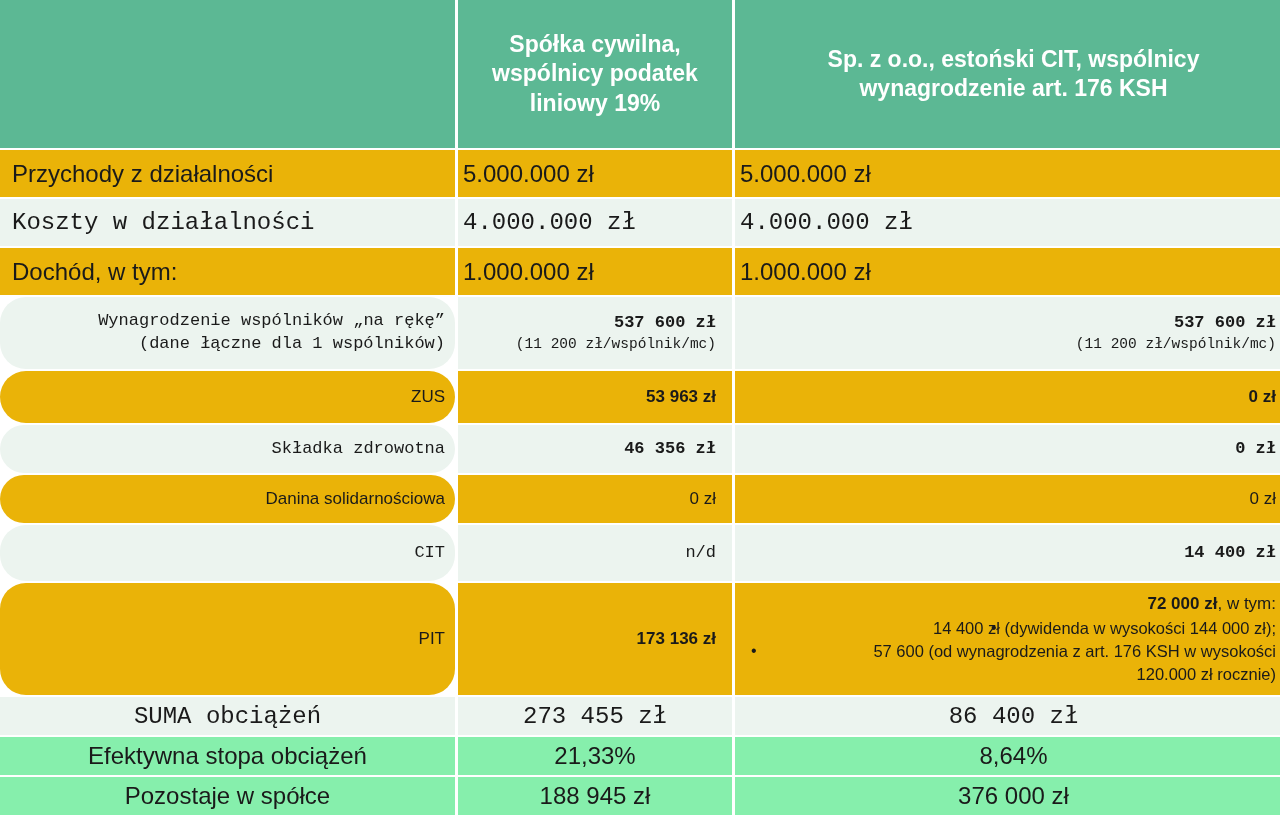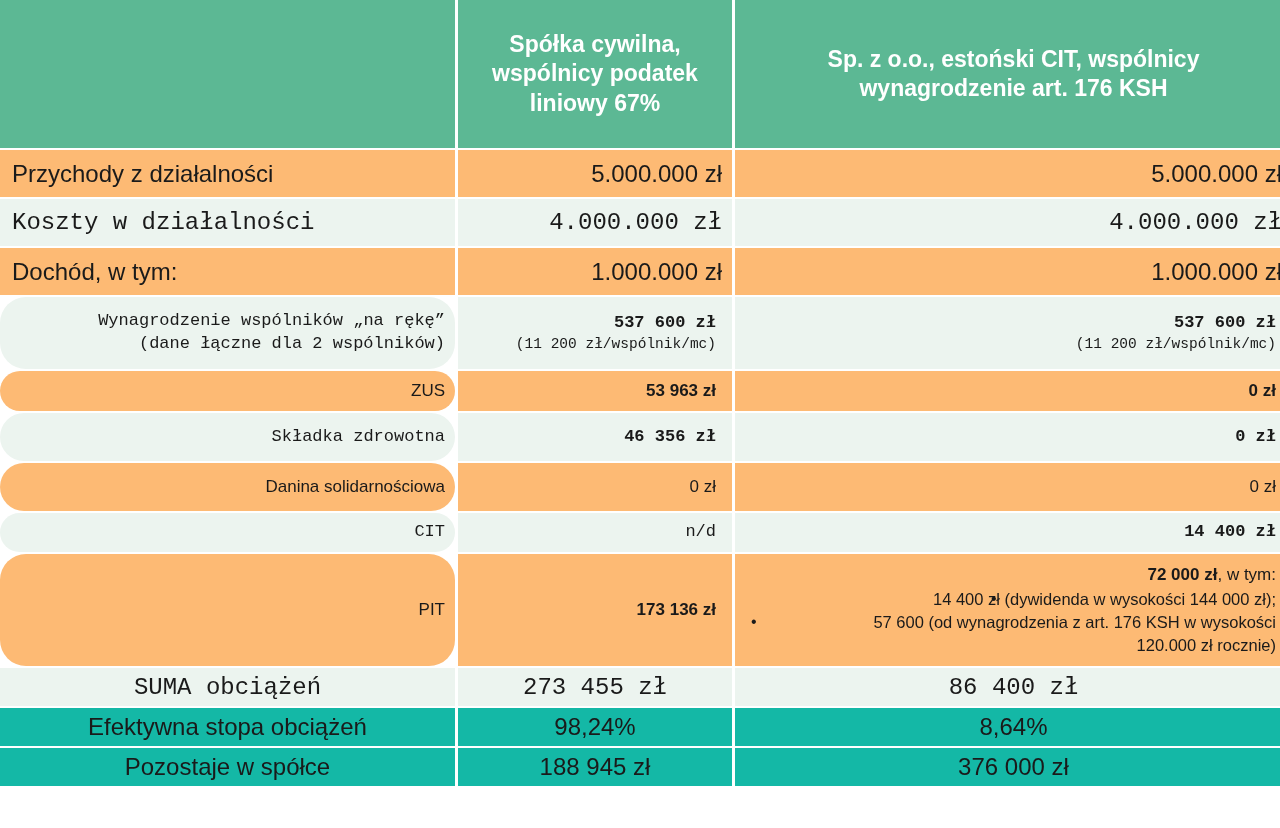--- a/index.html
+++ b/index.html
@@ -52,32 +52,32 @@
   }
 
   
   td {
     vertical-align: middle;
     box-sizing: border-box;
     padding: 4px 10px;
   }
 
   
-  tr.tint-dark td { background: #fdba74; }
+  tr.tint-dark td { background: #eab308; }
   tr.tint-light td { background: #ecf4ef; font-family: Liberation Mono, monospace; }
-  tr.tint-accent td { background: #14b8a6; }
+  tr.tint-accent td { background: #86efac; }
 
   
   tr.big td {
     height: 47px;
     font-size: 24px;
     font-weight: normal;
   }
   tr.big td.label { text-align: left; padding-left: 12px; }
-  tr.big td.val   { text-align: right; padding-left: 14px; margin-left: 20px; }
+  tr.big td.val   { text-align: left; padding-left: 5px; margin-left: 20px; }
 
   
   tr.detail td {
     font-size: 17px;
   }
   tr.detail td.label {
     text-align: right;
     padding-right: 10px;
     line-height: 1.35;
     border-radius: 26px;
@@ -89,24 +89,24 @@
   }
   tr.detail td.val .strong { font-weight: bold; }
   tr.detail td .sub {
     display: block;
     font-size: 14.5px;
     font-weight: normal;
     line-height: 1.35;
   }
 
   tr.r-wyn td { height: 72px; }
-  tr.r-zus td { height: 40px; }
+  tr.r-zus td { height: 52px; }
   tr.r-zdr td { height: 48px; }
   tr.r-dan td { height: 48px; }
-  tr.r-cit td { height: 39px; }
+  tr.r-cit td { height: 56px; }
   tr.r-pit td { height: 112px; }
 
   
   .pit-head {
     display: block;
     text-align: right;
     font-size: 17px;
     line-height: 1.45;
   }
   .pit-head b { font-weight: bold; }
@@ -149,21 +149,21 @@
   <table class="cmp">
     <colgroup>
       <col class="c-label">
       <col class="c-col1">
       <col class="c-col2">
     </colgroup>
 
     <thead>
       <tr>
         <th class="empty-head"></th>
-        <th>Spółka cywilna, wspólnicy podatek liniowy 67%</th>
+        <th>Spółka cywilna, wspólnicy podatek liniowy 19%</th>
         <th>Sp. z o.o., estoński CIT, wspólnicy wynagrodzenie art. 176 KSH</th>
       </tr>
     </thead>
 
     <tbody>
 
       <tr class="big tint-dark">
         <td class="label">Przychody z działalności</td>
         <td class="val">5.000.000 zł</td>
         <td class="val">5.000.000 zł</td>
@@ -177,21 +177,21 @@
 
       <tr class="big tint-dark">
         <td class="label">Dochód, w tym:</td>
         <td class="val">1.000.000 zł</td>
         <td class="val">1.000.000 zł</td>
       </tr>
 
       <tr class="detail r-wyn tint-light">
         <td class="label">
           <span>Wynagrodzenie wspólników „na rękę”</span>
-          <span class="sub" style="font-size:17px;">(dane łączne dla 2 wspólników)</span>
+          <span class="sub" style="font-size:17px;">(dane łączne dla 1 wspólników)</span>
         </td>
         <td class="val">
           <span class="strong">537 600 zł</span>
           <span class="sub">(11 200 zł/wspólnik/mc)</span>
         </td>
         <td class="val">
           <span class="strong">537 600 zł</span>
           <span class="sub">(11 200 zł/wspólnik/mc)</span>
         </td>
       </tr>
@@ -256,21 +256,21 @@
       </tr>
 
       <tr class="sum tint-light">
         <td>SUMA obciążeń</td>
         <td>273 455 zł</td>
         <td>86 400 zł</td>
       </tr>
 
       <tr class="sum tint-accent">
         <td>Efektywna stopa obciążeń</td>
-        <td>98,24%</td>
+        <td>21,33%</td>
         <td>8,64%</td>
       </tr>
 
       <tr class="sum tint-accent">
         <td>Pozostaje w spółce</td>
         <td>188 945 zł</td>
         <td>376 000 zł</td>
       </tr>
 
     </tbody>

